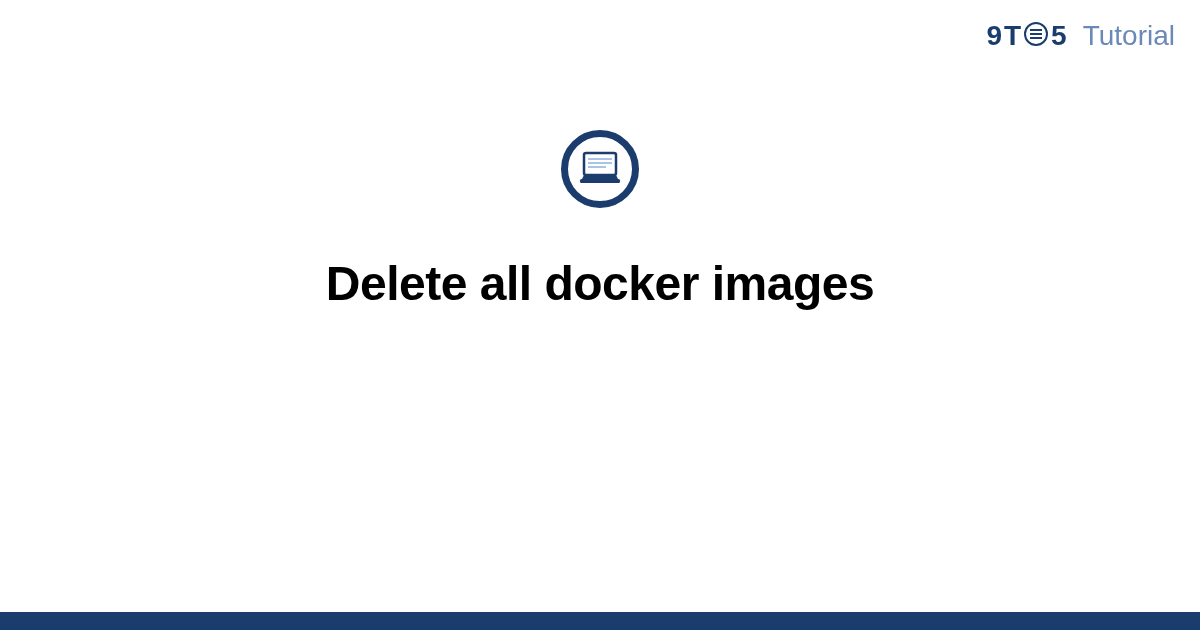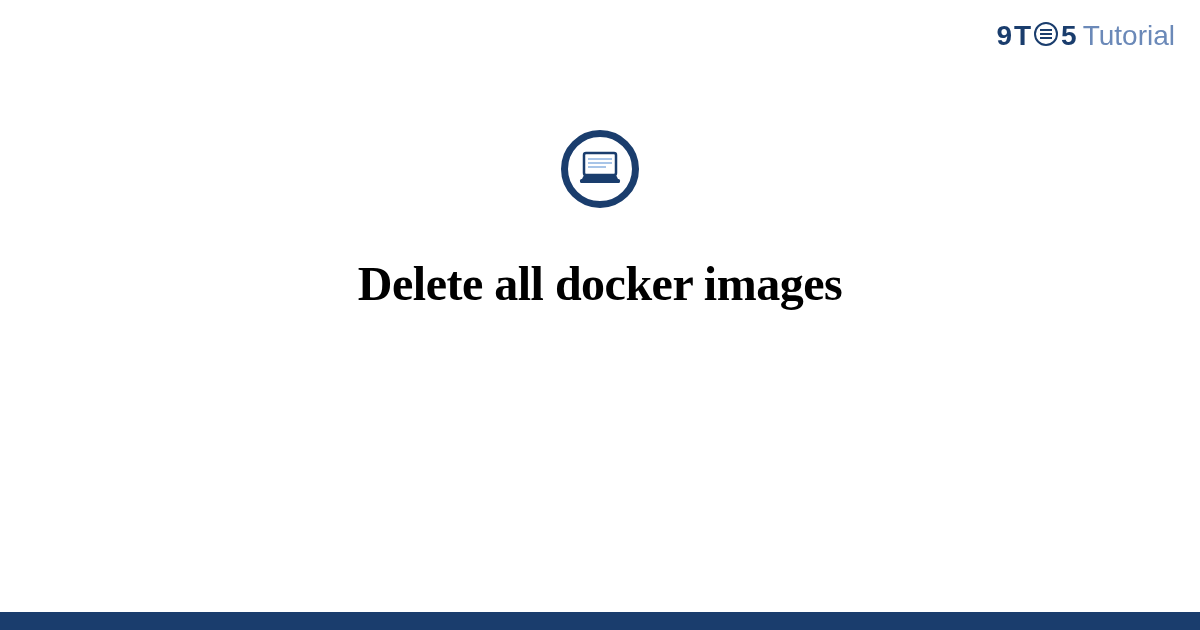--- a/index.html
+++ b/index.html
@@ -71,21 +71,21 @@
     }
     .brand-five {
       font-size: 28px;
       font-weight: 600;
       color: #1a3d6d;
     }
     .brand-tutorial {
       font-size: 28px;
       font-weight: 400;
       color: #6b89b8;
-      margin-left: 4px;
+      margin-left: 14px;
     }
     .content {
       position: absolute;
       top: 130px;
       left: 0;
       right: 0;
       display: flex;
       flex-direction: column;
       align-items: center;
     }
@@ -102,21 +102,20 @@
     }
     .laptop-icon svg {
       display: block;
     }
     .title {
       font-size: 48px;
       font-weight: 700;
       color: #000000;
       text-align: center;
       letter-spacing: -0.5px;
-      font-family: Liberation Serif, serif;
     }
     .footer-bar {
       position: absolute;
       bottom: 0;
       left: 0;
       right: 0;
       height: 18px;
       background: #1a3d6d;
     }
   </style>

